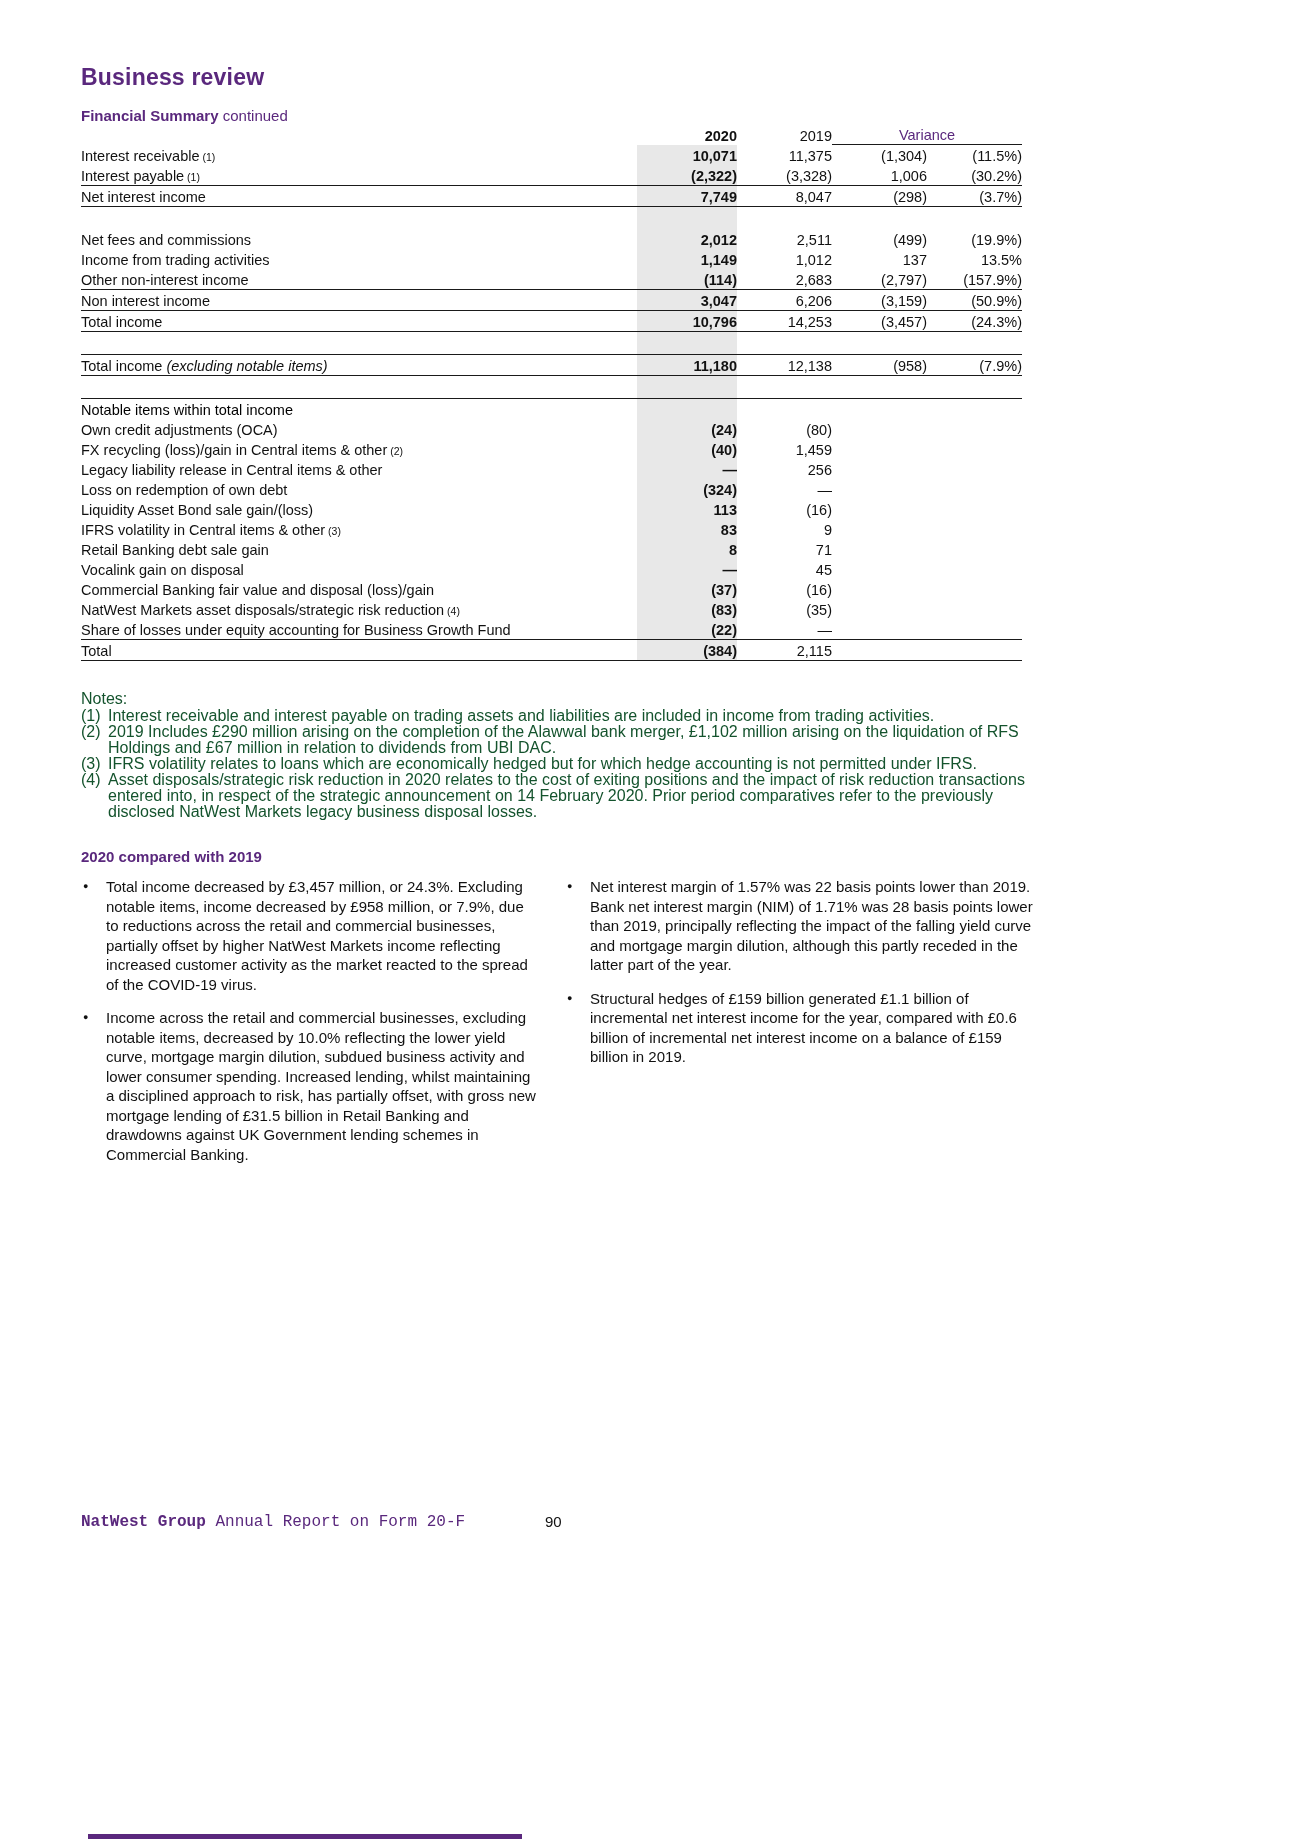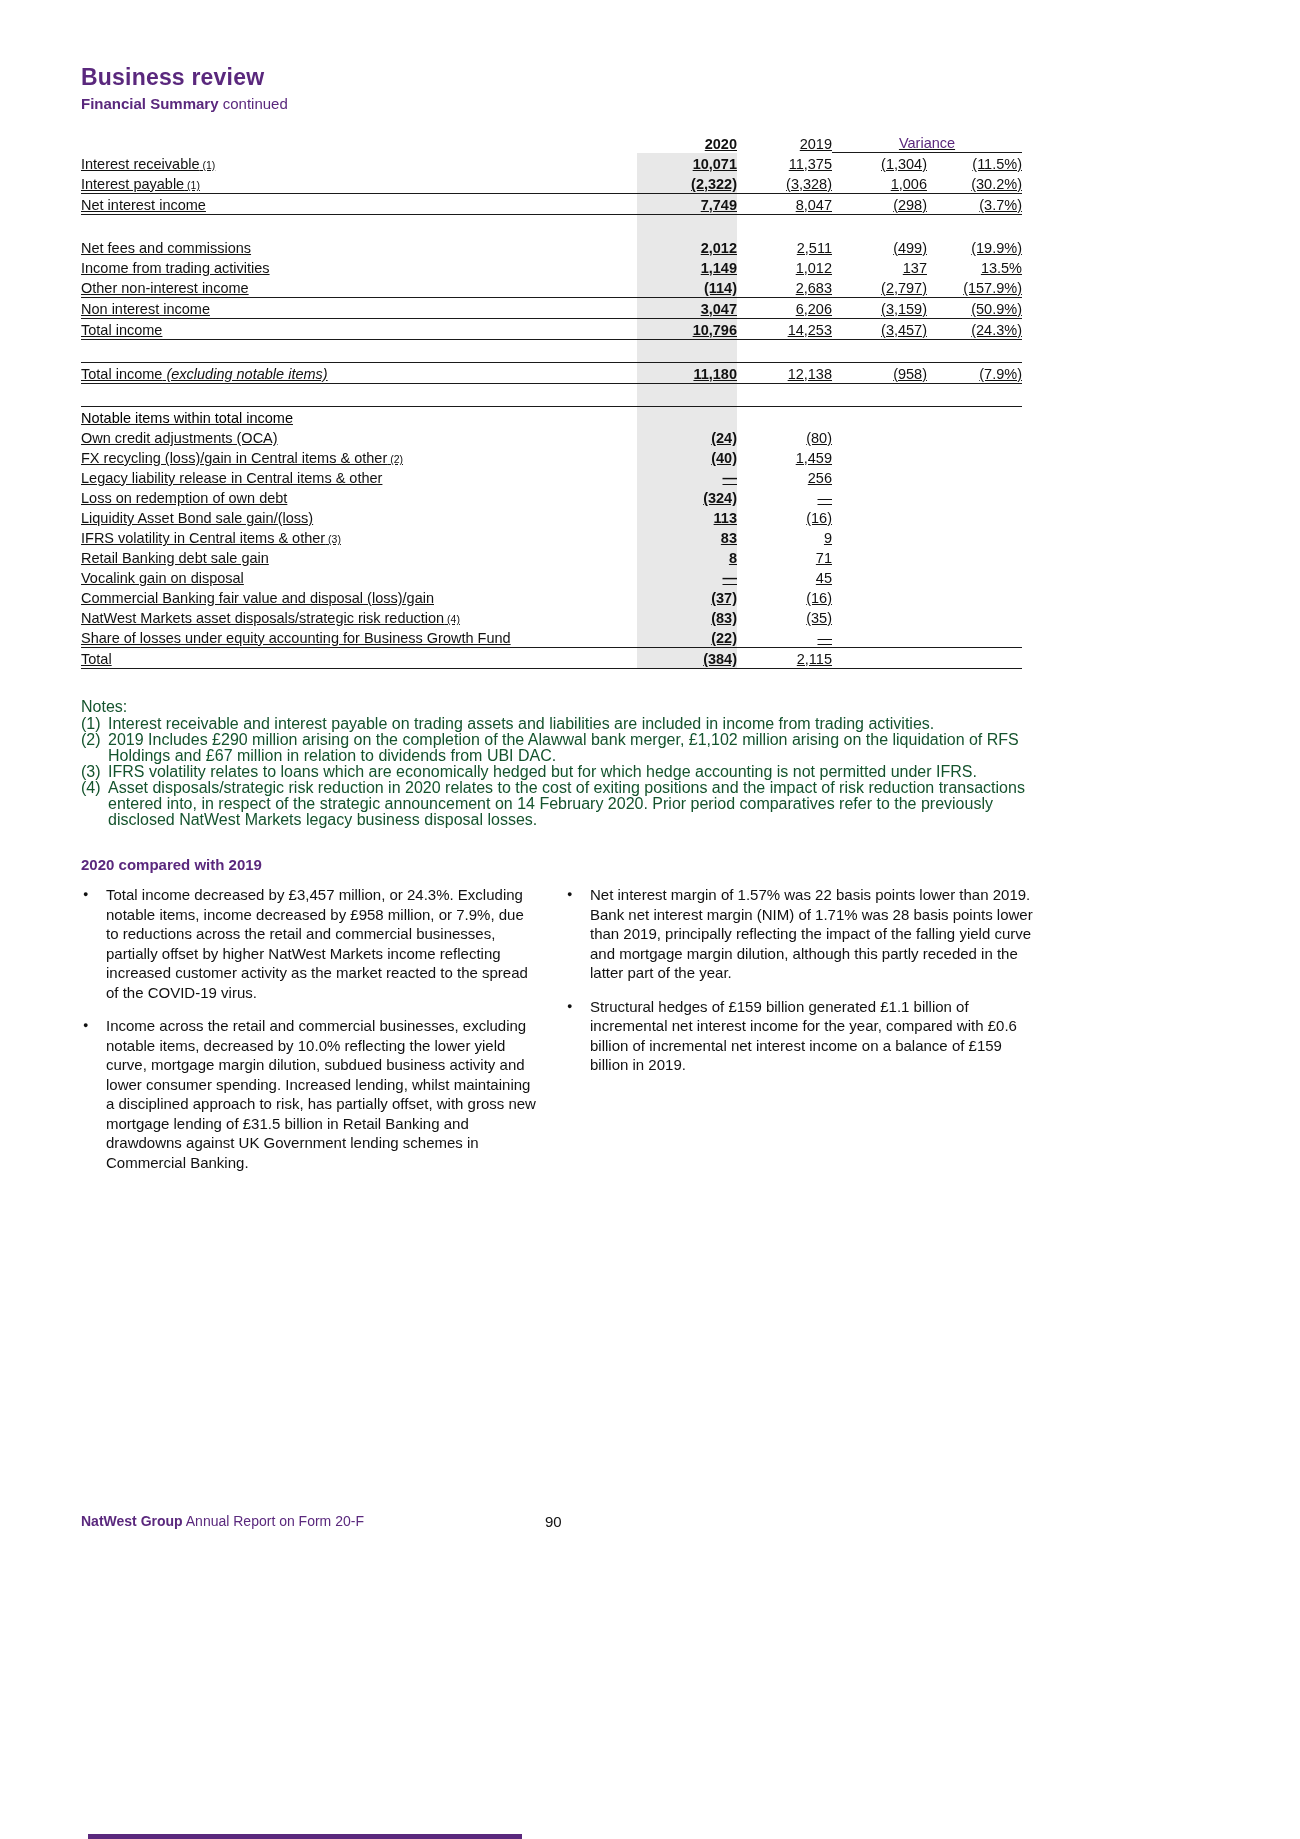--- a/index.html
+++ b/index.html
@@ -3,24 +3,24 @@
 <meta charset="utf-8">
 <style>
   html,body{margin:0;padding:0;}
   body{
     width:1300px;height:1839px;position:relative;overflow:hidden;
     background:#ffffff;color:#111;
     font-family:"Liberation Sans",sans-serif;
   }
   .content{position:absolute;left:81px;top:64px;width:954px;}
   .doc-title{color:#5a287d;font-size:23px;font-weight:bold;letter-spacing:.2px;}
-  .doc-subtitle{margin-top:4px;font-size:15px;color:#5a287d;}
+  .doc-subtitle{margin-top:16px;font-size:15px;color:#5a287d;}
   .doc-subtitle .b{font-weight:bold;}
 
-  table.fin{border-collapse:collapse;table-layout:fixed;width:941px;margin-top:20px;font-size:14.5px;text-decoration:underline;}
+  table.fin{border-collapse:collapse;table-layout:fixed;width:941px;font-size:14.5px;}
   table.fin td{padding:0 0 1px 0;vertical-align:bottom;white-space:nowrap;}
   col.w-lbl{width:556px}col.w-20{width:100px}col.w-19{width:95px}col.w-vm{width:95px}col.w-vp{width:95px}
   thead td{height:19px;}
   .hdr-2020{font-weight:bold;text-align:right;padding-right:4px;}
   .hdr-2019{text-align:right;padding-right:2px;}
   .hdr-var{color:#5a287d;text-align:center;border-bottom:1px solid #1a1a1a;}
   tr.hdr2 td{border-bottom:1px solid #1a1a1a;height:19px;}
   .income-lbl{color:#5a287d;font-weight:bold;}
   tbody td{height:19px;}
   td.c2020{text-align:right;font-weight:bold;padding-right:4px;}
@@ -43,21 +43,21 @@
 
   .commentary{margin-top:28px;}
   .commentary-h{color:#5a287d;font-weight:bold;font-size:15px;margin-bottom:12px;}
   .cols{display:flex;gap:26px;}
   .colL{width:458px;flex:none;}
   .colR{width:470px;flex:none;}
   .bullet{display:flex;margin-bottom:14px;font-size:15px;line-height:19.5px;}
   .bullet .bch{flex:none;width:23px;font-size:9px;line-height:19.5px;padding-left:2px;}
   .bullet .bt{flex:1;}
 
-  .footer{position:absolute;top:1513px;left:81px;font-size:14px;color:#5a287d;}
+  .footer{position:absolute;top:1513px;left:81px;font-size:16px;color:#5a287d;font-family:Liberation Mono, monospace;}
   .footer .brand{font-weight:bold;}
   .pageno{position:absolute;top:1513px;left:545px;font-size:15px;color:#111;}
   .edge{position:absolute;left:88px;bottom:0;width:434px;height:5px;background:#5a287d;}
 </style>
 </head>
 <body>
 
 <div class="content">
   <div class="doc-title">Business review</div>
   <div class="doc-subtitle"><span class="b">Financial Summary</span><span> continued</span></div>

